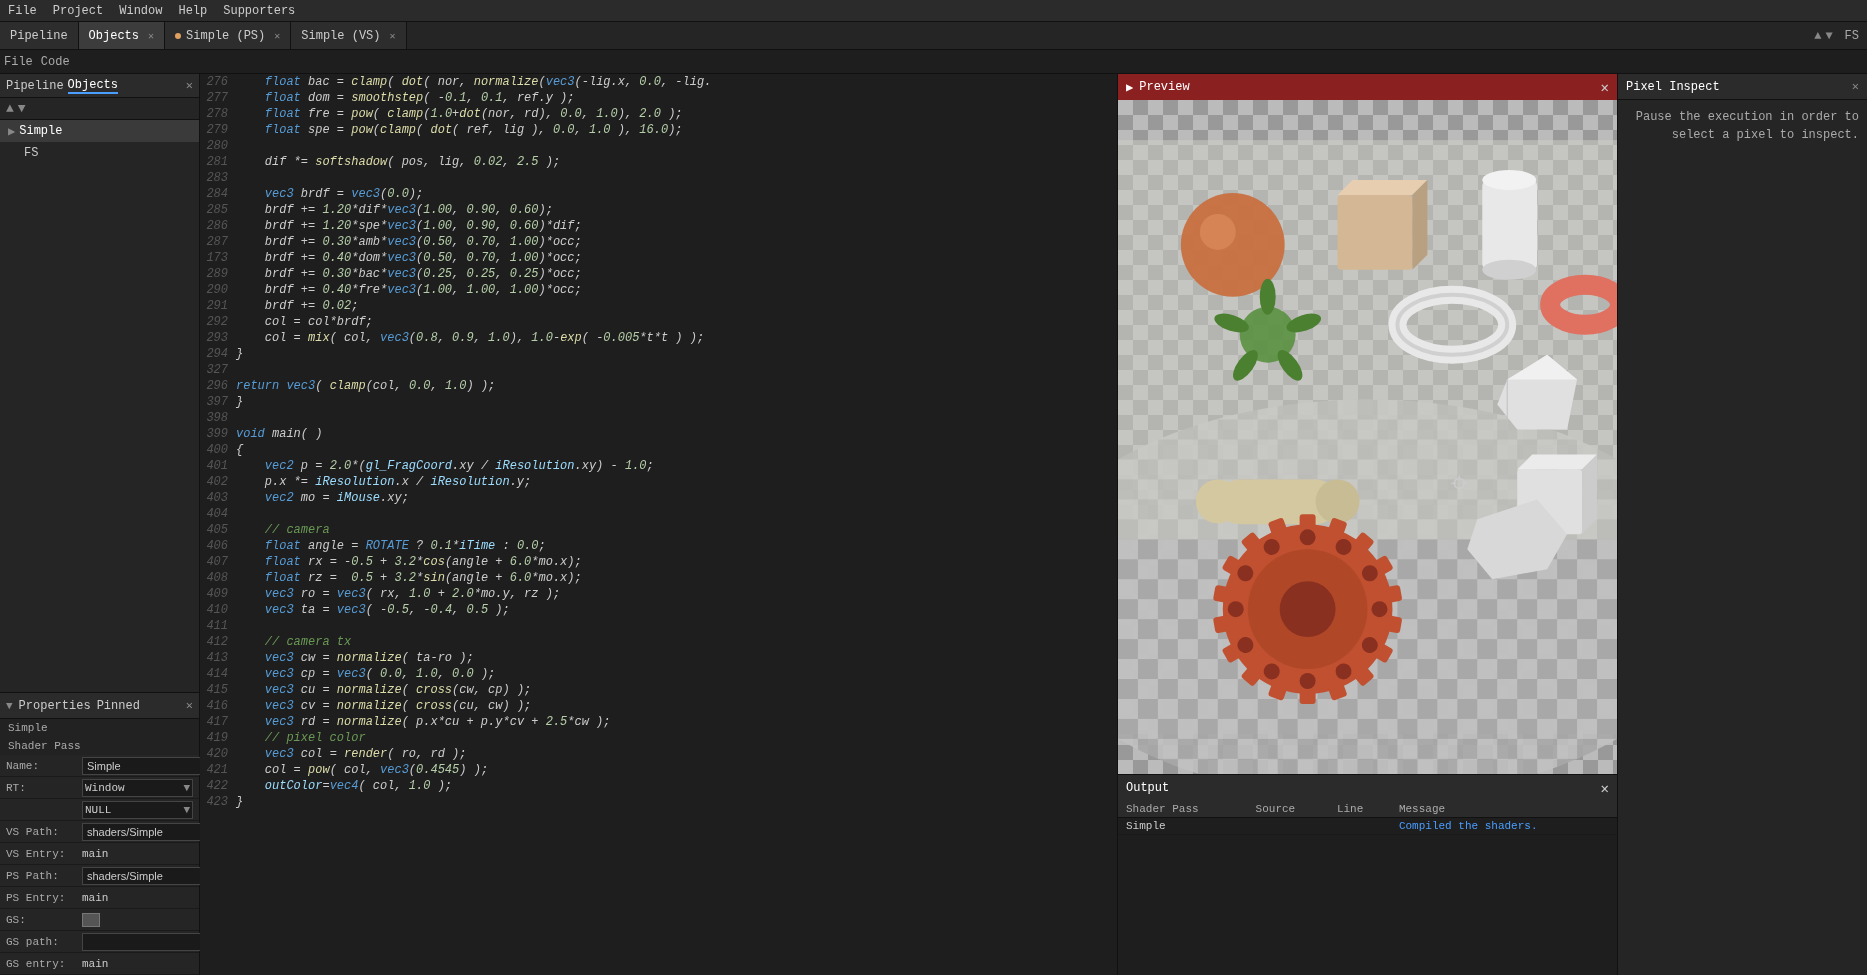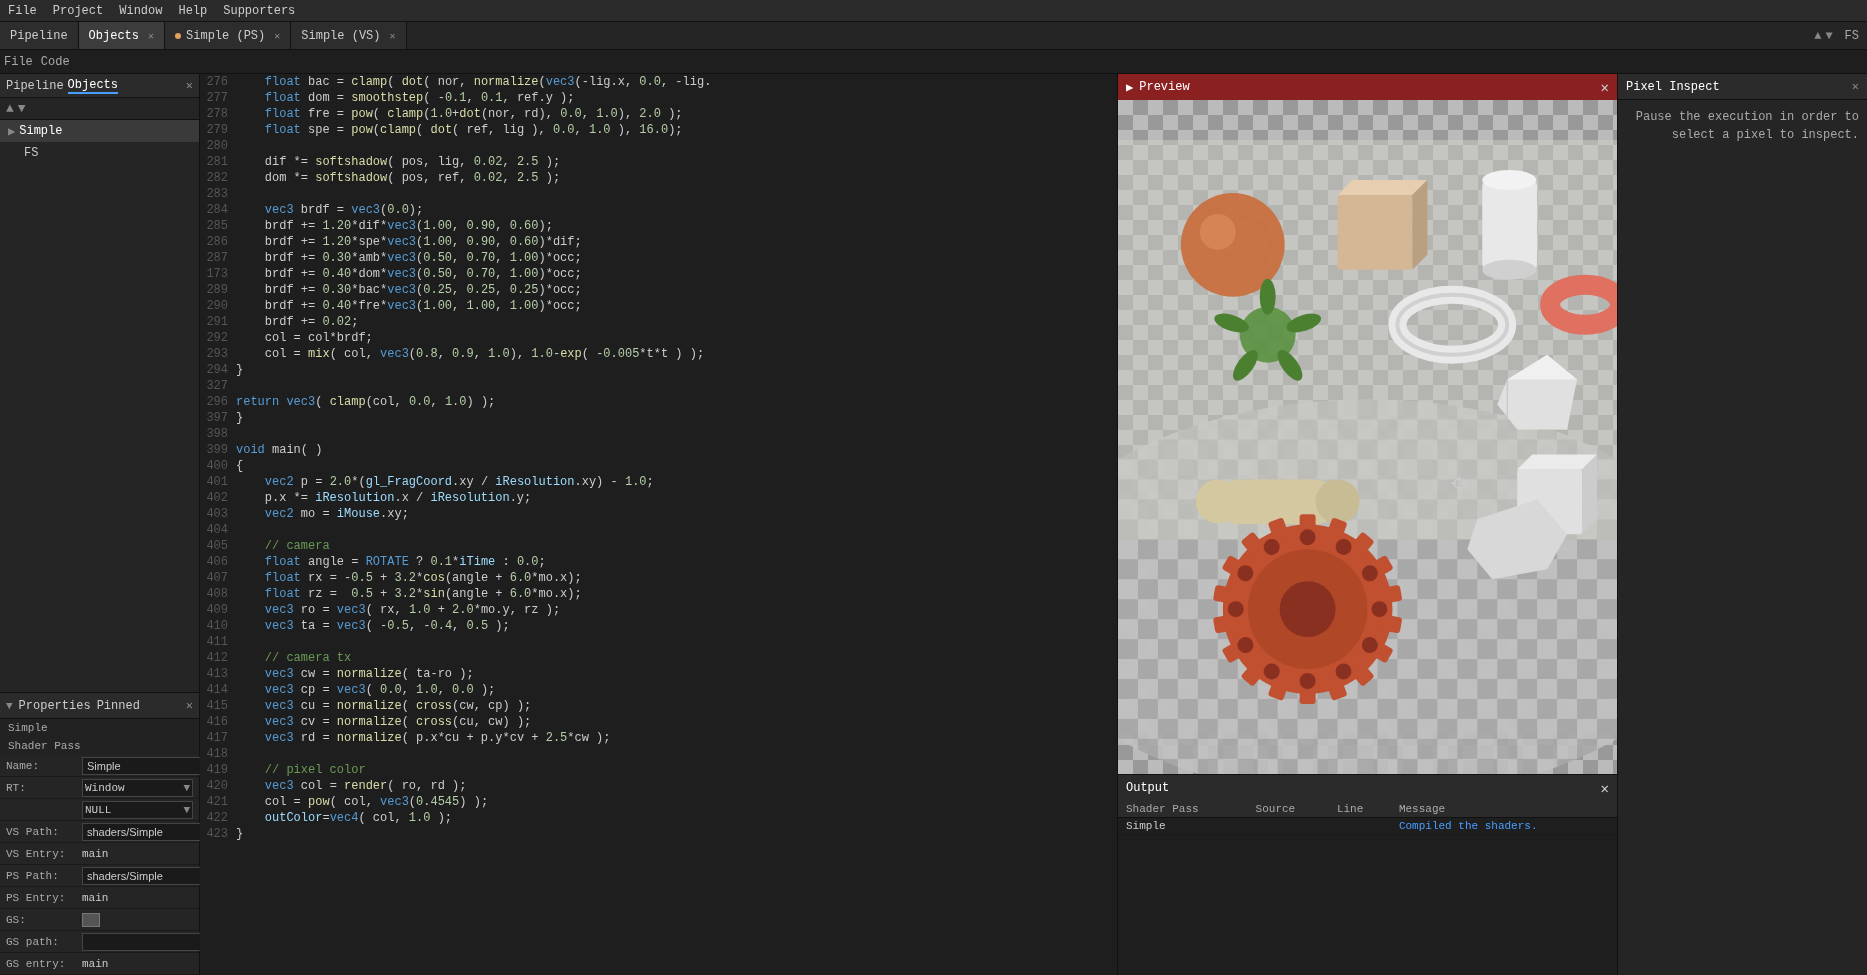--- a/index.html
+++ b/index.html
@@ -232,20 +232,21 @@
     }
 
     
     .code-area {
       flex: 1;
       display: flex;
       flex-direction: column;
       background: #0f766e;
       overflow: hidden;
       min-width: 0;
+      font-style: italic;
     }
 
     .code-editor {
       flex: 1;
       overflow: auto;
       background: #1e1e1e;
       padding: 0;
     }
 
     .code-line {
@@ -544,24 +545,20 @@
         </div>
         <div class="code-line">
           <span class="line-num">280</span>
           <span class="line-content">&nbsp;</span>
         </div>
         <div class="code-line">
           <span class="line-num">281</span>
           <span class="line-content">    dif *= <span class="fn">softshadow</span>( pos, lig, <span class="num">0.02</span>, <span class="num">2.5</span> );</span>
         </div>
         <div class="code-line">
-          <span class="line-num">282</span>
-          <span class="line-content">    dom *= <span class="fn">softshadow</span>( pos, ref, <span class="num">0.02</span>, <span class="num">2.5</span> );</span>
-        </div>
-        <div class="code-line">
           <span class="line-num">283</span>
           <span class="line-content">&nbsp;</span>
         </div>
         <div class="code-line">
           <span class="line-num">284</span>
           <span class="line-content">    <span class="kw">vec3</span> brdf = <span class="kw">vec3</span>(<span class="num">0.0</span>);</span>
         </div>
         <div class="code-line">
           <span class="line-num">285</span>
           <span class="line-content">    brdf += <span class="num">1.20</span>*dif*<span class="kw">vec3</span>(<span class="num">1.00</span>, <span class="num">0.90</span>, <span class="num">0.60</span>);</span>
@@ -686,24 +683,20 @@
           <span class="line-num">415</span>
           <span class="line-content">    <span class="kw">vec3</span> cu = <span class="fn">normalize</span>( <span class="fn">cross</span>(cw, cp) );</span>
         </div>
         <div class="code-line">
           <span class="line-num">416</span>
           <span class="line-content">    <span class="kw">vec3</span> cv = <span class="fn">normalize</span>( <span class="fn">cross</span>(cu, cw) );</span>
         </div>
         <div class="code-line">
           <span class="line-num">417</span>
           <span class="line-content">    <span class="kw">vec3</span> rd = <span class="fn">normalize</span>( p.x*cu + p.y*cv + <span class="num">2.5</span>*cw );</span>
-        </div>
-        <div class="code-line">
-          <span class="line-num">418</span>
-          <span class="line-content">&nbsp;</span>
         </div>
         <div class="code-line">
           <span class="line-num">419</span>
           <span class="line-content"><span class="comment">    // pixel color</span></span>
         </div>
         <div class="code-line">
           <span class="line-num">420</span>
           <span class="line-content">    <span class="kw">vec3</span> col = <span class="fn">render</span>( ro, rd );</span>
         </div>
         <div class="code-line">

